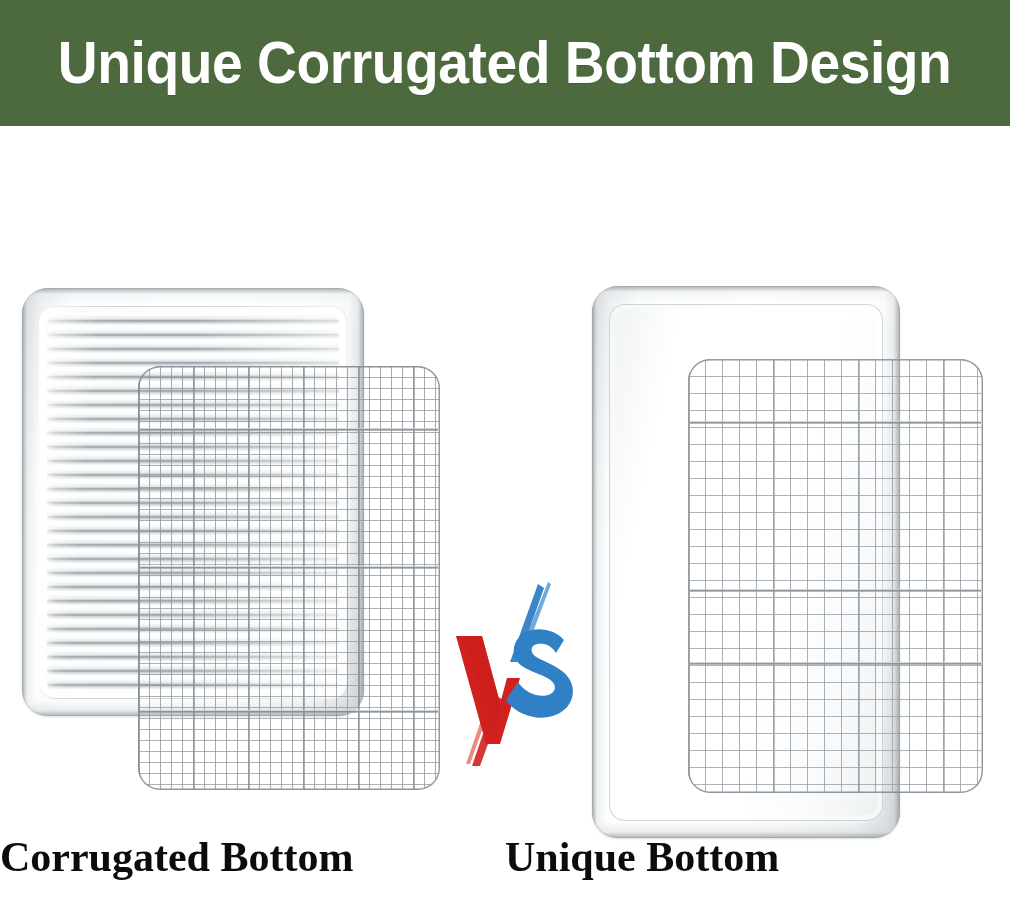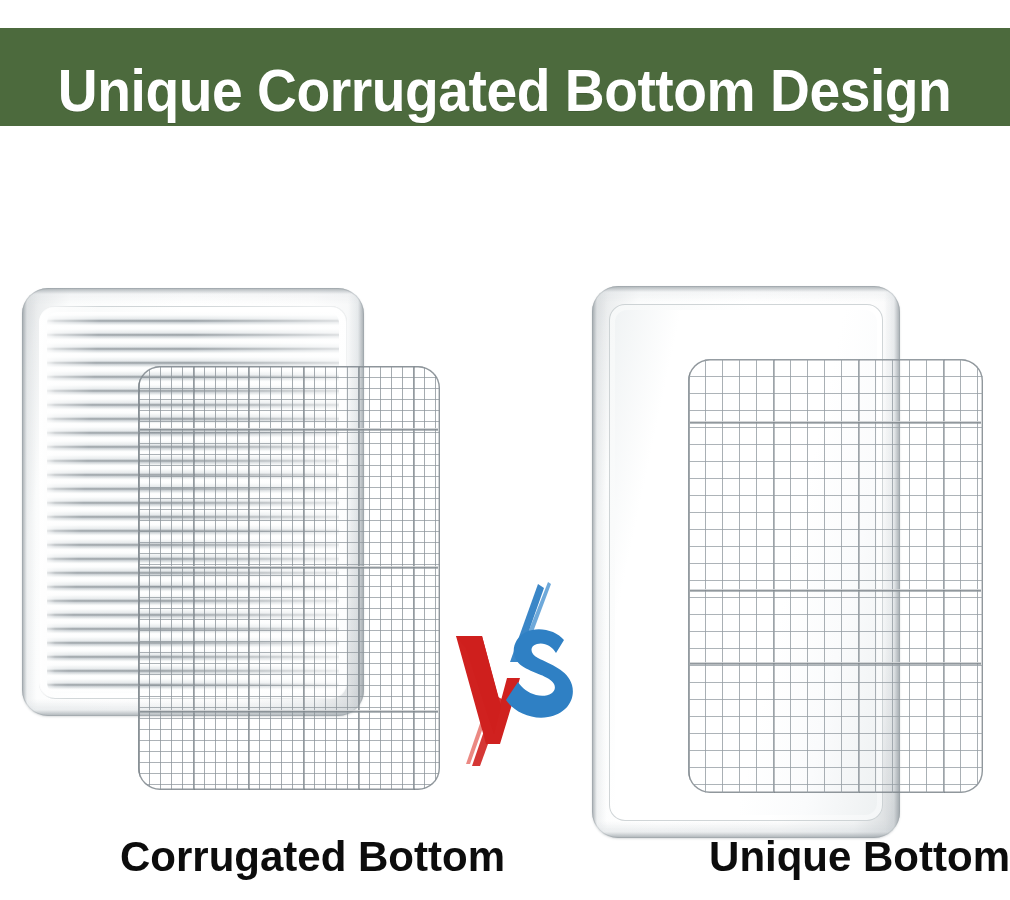--- a/index.html
+++ b/index.html
@@ -20,21 +20,20 @@
     position: absolute;
     left: 0;
     top: 0;
     width: 1010px;
     height: 126px;
     background: #4c6a3d;
     display: flex;
     align-items: center;
     justify-content: center;
     overflow: hidden;
-    margin-top: 28px;
   }
   .banner-title {
     color: #ffffff;
     font-family: "Liberation Sans Narrow", "Liberation Sans", sans-serif;
     font-weight: bold;
     font-size: 60px;
     letter-spacing: -0.5px;
     line-height: 1;
     transform: scaleX(0.92);
     white-space: nowrap;
@@ -173,25 +172,25 @@
     left: 452px;
     top: 452px;
     width: 124px;
     height: 190px;
   }
 
   
   .caption {
     position: absolute;
     top: 833px;
-    font-family: Liberation Sans, sans-serif;
+    font-family: Liberation Serif, serif;
     font-weight: bold;
     font-size: 42px;
     color: #0c0c0c;
-    text-align: right;
+    text-align: left;
     white-space: nowrap;
   }
   .caption-left  { left: 0;   width: 505px; }
   .caption-right { left: 505px; width: 505px; }
 </style>
 </head>
 <body>
 
 <div class="banner">
   <div class="banner-title">Unique Corrugated Bottom Design</div>

